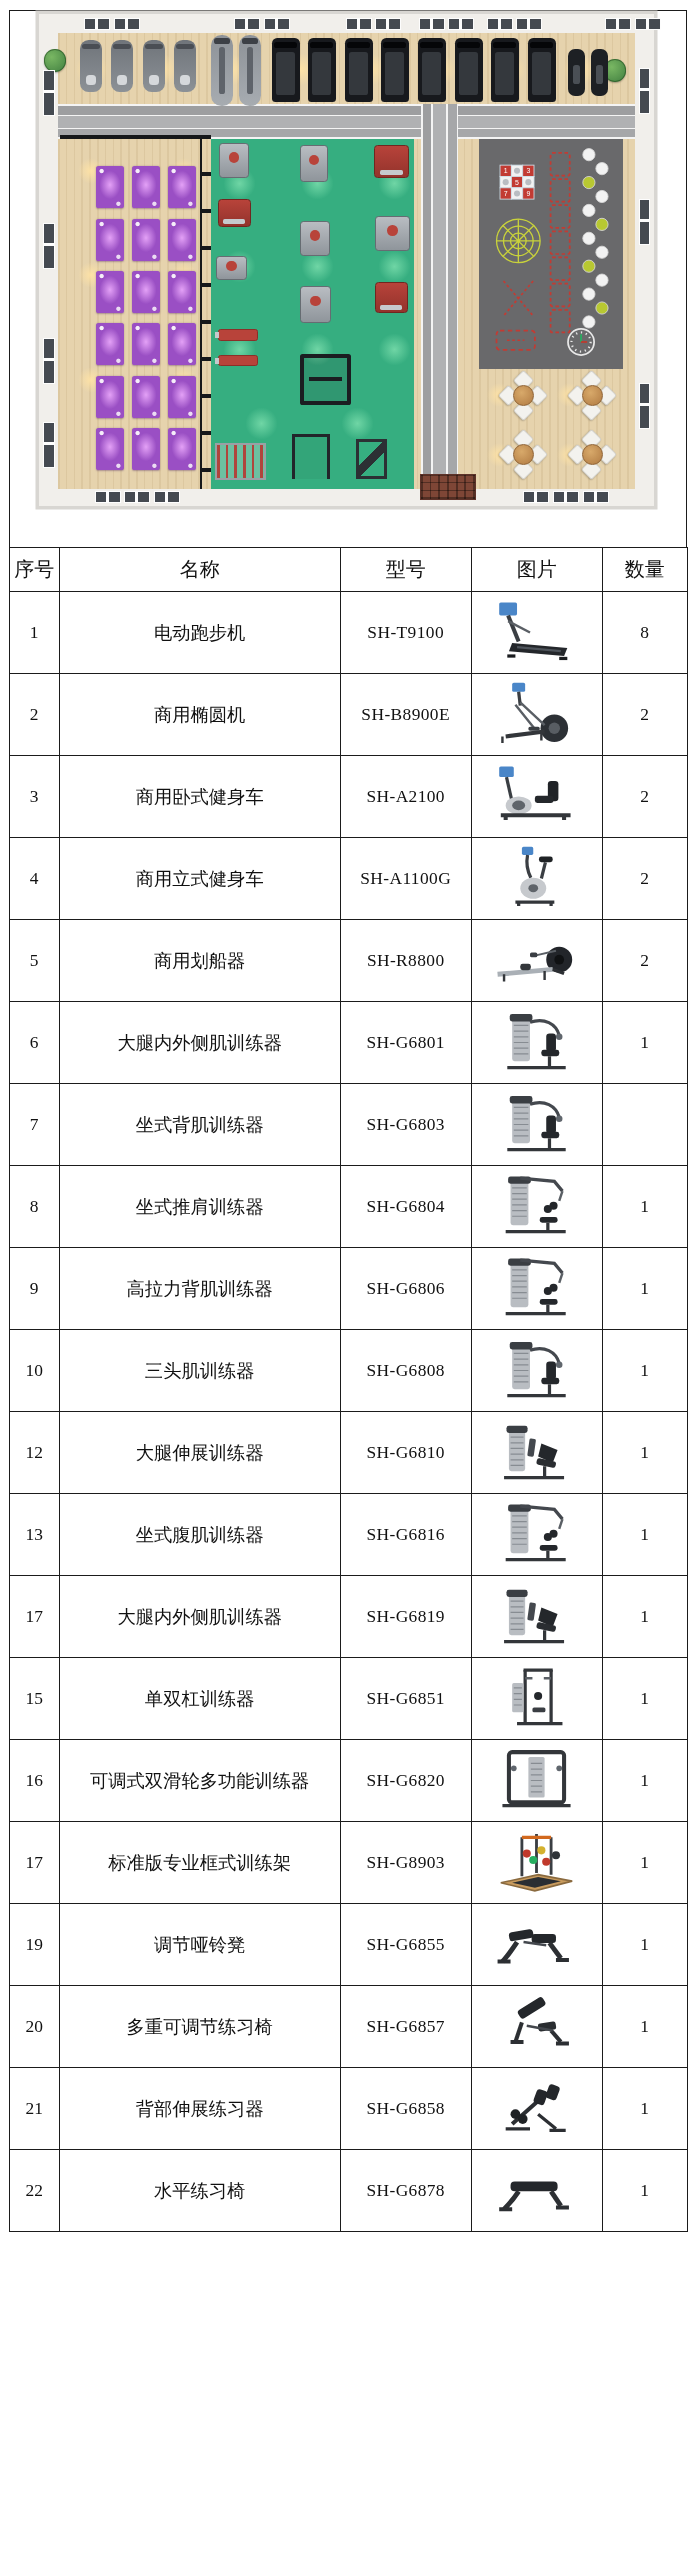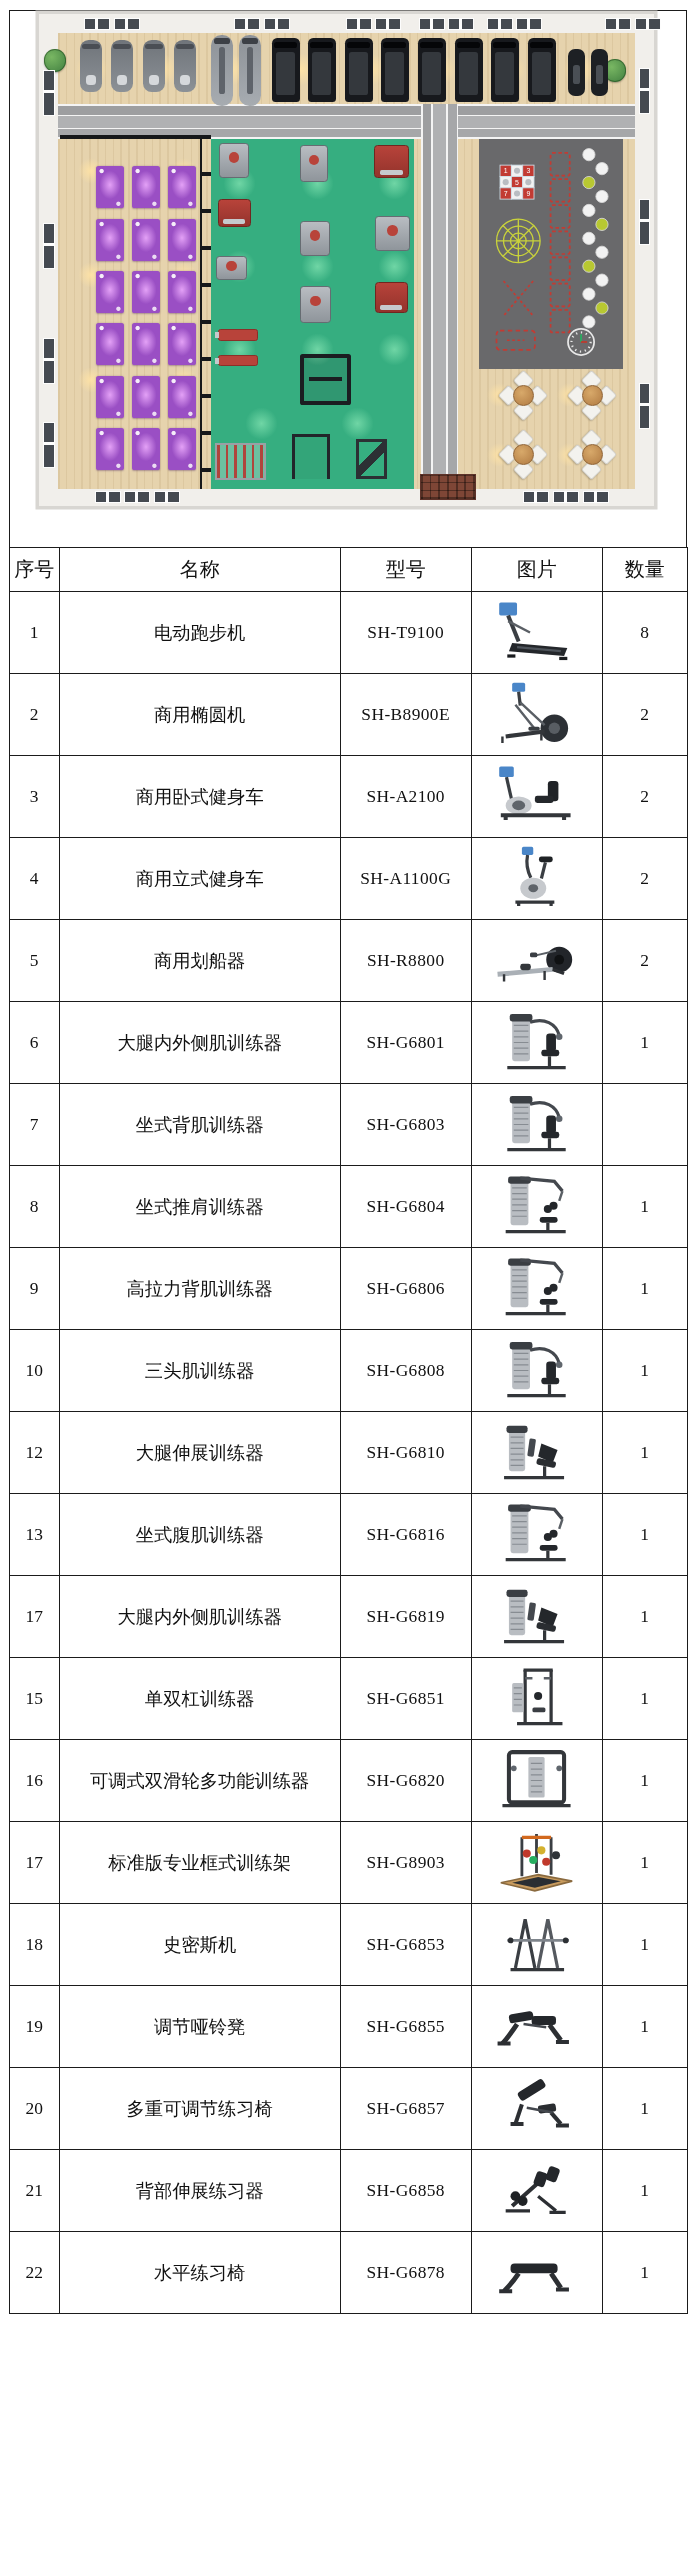--- a/index.html
+++ b/index.html
@@ -706,31 +706,20 @@
     <td class="c-name">标准版专业框式训练架</td>
     <td class="c-model">SH-G8903</td>
     <td class="c-photo">
       <svg class="photo" viewBox="0 0 120 90" xmlns="http://www.w3.org/2000/svg">
             <use href="#sym-rack-platform"></use>
           </svg>
     </td>
     <td class="c-qty">1</td>
   </tr>
 
-  <tr>
-    <td class="c-no">18</td>
-    <td class="c-name">史密斯机</td>
-    <td class="c-model">SH-G6853</td>
-    <td class="c-photo">
-      <svg class="photo" viewBox="0 0 120 90" xmlns="http://www.w3.org/2000/svg">
-            <use href="#sym-smith"></use>
-          </svg>
-    </td>
-    <td class="c-qty">1</td>
-  </tr>
 
   <tr>
     <td class="c-no">19</td>
     <td class="c-name">调节哑铃凳</td>
     <td class="c-model">SH-G6855</td>
     <td class="c-photo">
       <svg class="photo" viewBox="0 0 120 90" xmlns="http://www.w3.org/2000/svg">
             <use href="#sym-bench-adjustable"></use>
           </svg>
     </td>

